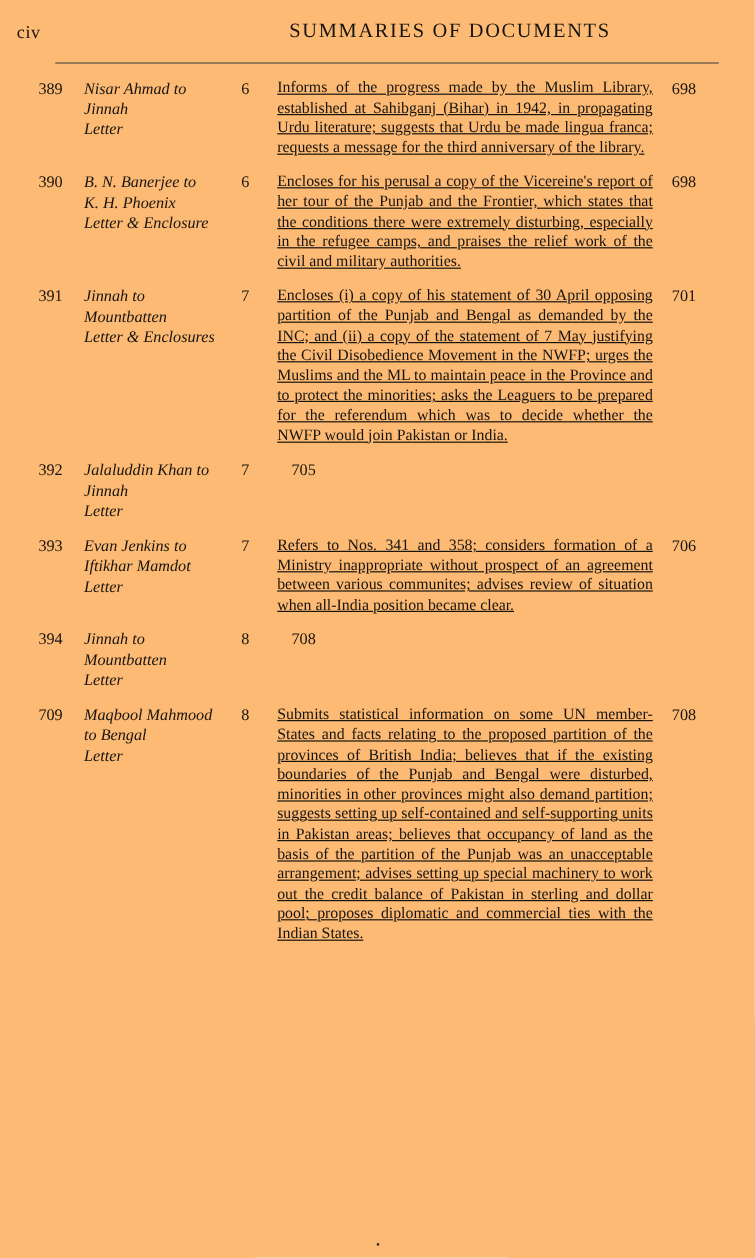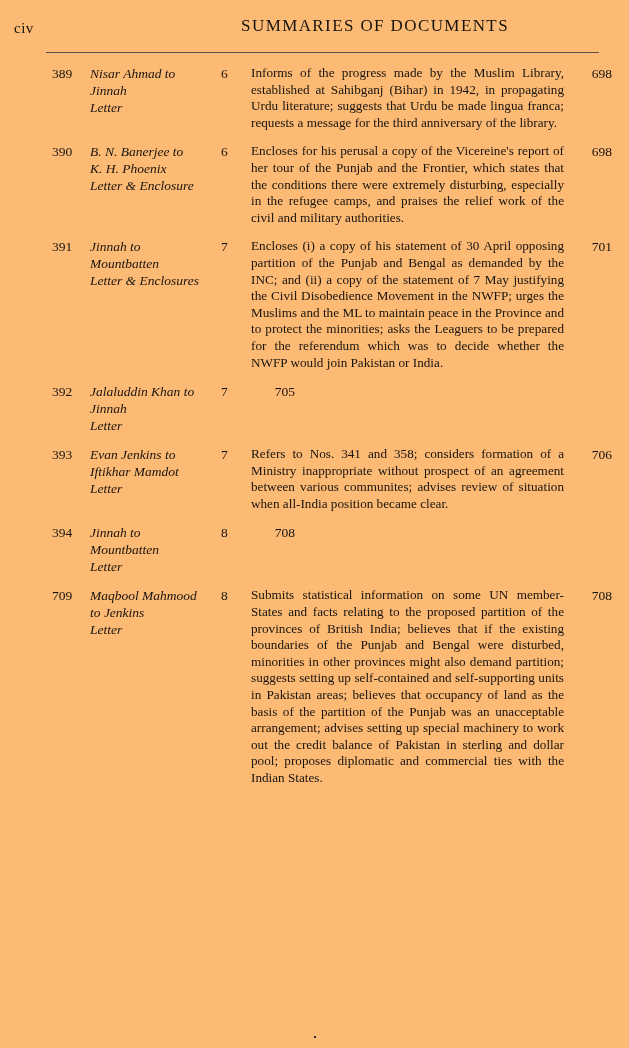--- a/index.html
+++ b/index.html
@@ -49,21 +49,21 @@
   .rule {
     position: absolute;
     left: 46px;
     top: 52px;
     width: 553px;
     height: 1px;
     background: #5a5347;
   }
   .content {
     position: absolute;
-    left: 52px;
+    left: 32px;
     top: 64px;
     width: 560px;
   }
   .entry {
     display: flex;
     align-items: flex-start;
     margin-bottom: 11px;
   }
   .col-num {
     width: 38px;
@@ -94,27 +94,28 @@
   }
   .col-summary {
     flex: 1 1 auto;
     font-size: 13.2px;
     line-height: 16.6px;
     text-align: justify;
     text-align-last: left;
     padding-top: 1px;
     padding-right: 4px;
     hyphens: manual;
+    text-decoration: underline;
   }
   .col-ref {
     width: 44px;
     flex: 0 0 44px;
     font-size: 13.5px;
     line-height: 17px;
-    text-align: right;
+    text-align: center;
     padding-top: 1px;
   }
   .footer-mark {
     position: absolute;
     left: 314px;
     top: 1036px;
     width: 2px;
     height: 2px;
     background: #2b2b2b;
   }
@@ -200,21 +201,21 @@
         <span class="line">Letter</span>
       </div>
       <div class="col-page">8</div>
       <div class="col-ref">708</div>
     </div>
 
     <div class="entry">
       <div class="col-num">709</div>
       <div class="col-desc">
         <span class="line">Maqbool Mahmood</span>
-        <span class="line">to Jenkins</span>
+        <span class="line">to Bengal</span>
         <span class="line">Letter</span>
       </div>
       <div class="col-page">8</div>
       <div class="col-summary">Submits statistical information on some UN member-States and facts relating to the proposed partition of the provinces of British India; believes that if the existing boundaries of the Punjab and Bengal were disturbed, minorities in other provinces might also demand partition; suggests setting up self-contained and self-supporting units in Pakistan areas; believes that occupancy of land as the basis of the partition of the Punjab was an unacceptable arrangement; advises setting up special machinery to work out the credit balance of Pakistan in sterling and dollar pool; proposes diplomatic and commercial ties with the Indian States.</div>
       <div class="col-ref">708</div>
     </div>
 
   </div>
 
   <div class="footer-mark"></div>

